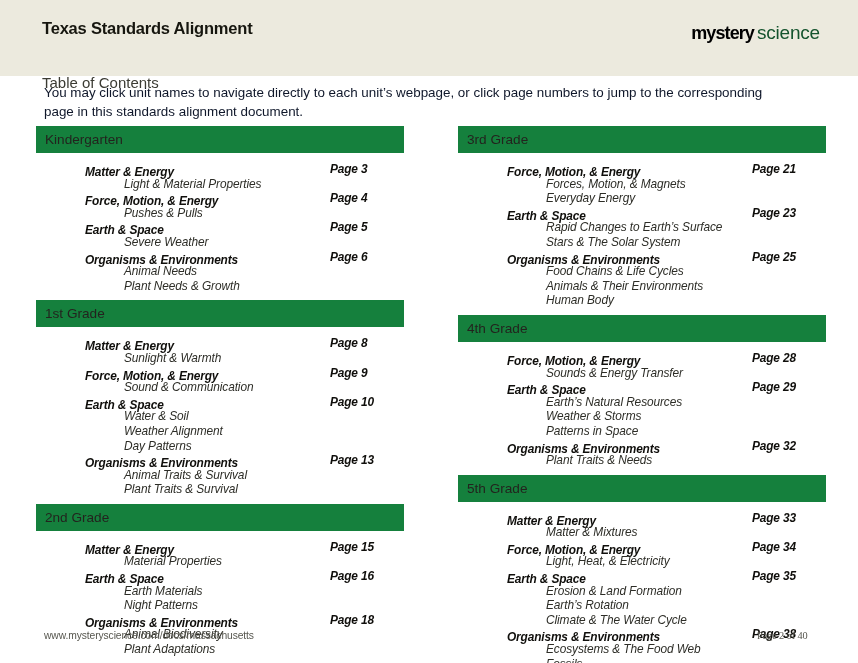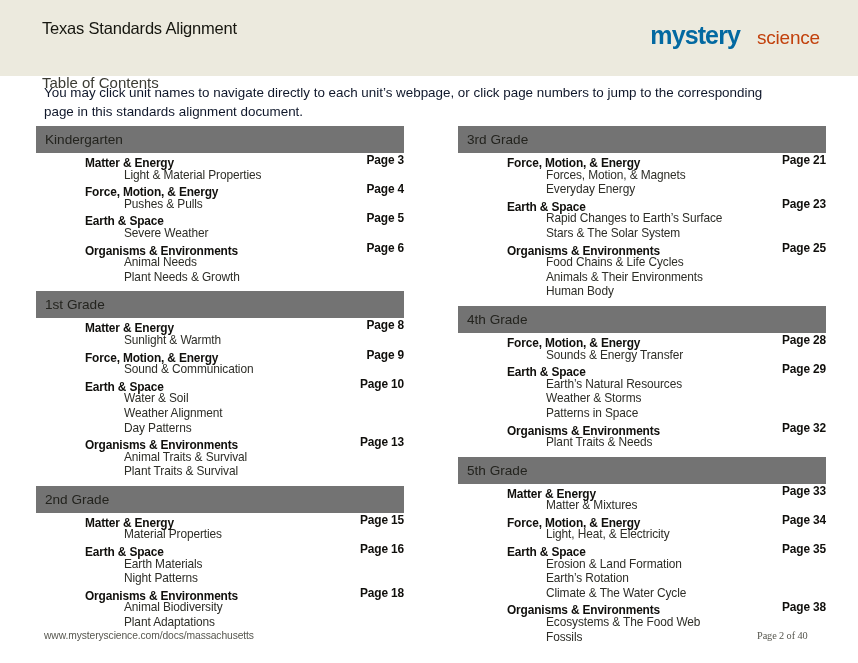--- a/index.html
+++ b/index.html
@@ -22,52 +22,52 @@
     left: 0; top: 0;
     width: 858px;
     height: 76px;
     background: #eceade;
   }
   .doc-title {
     position: absolute;
     left: 42px;
     top: 19px;
     font-size: 16.5px;
-    font-weight: normal;
+    font-weight: bold;
     letter-spacing: -0.2px;
     color: #16160f;
   }
   .doc-subtitle {
     position: absolute;
     left: 42px;
     top: 40px;
     font-size: 15px;
     font-weight: normal;
     color: #3b3b33;
     margin-top: 34px;
   }
   .logo {
     position: absolute;
     right: 38px;
     top: 23px;
     white-space: nowrap;
     line-height: 1;
   }
   .logo-mystery {
-    font-size: 25px;
+    font-size: 18px;
     font-weight: bold;
     letter-spacing: -0.9px;
-    color: #0369a1;
+    color: #000000;
   }
   .logo-science {
     font-size: 19px;
     font-weight: normal;
     letter-spacing: -0.2px;
-    color: #c2410c;
-    margin-left: 17px;
+    color: #14532d;
+    margin-left: 3px;
   }
 
   
   .intro {
     position: absolute;
     left: 44px;
     top: 84px;
     width: 720px;
     font-size: 13.4px;
     line-height: 18.5px;
@@ -79,51 +79,52 @@
     position: absolute;
     top: 126px;
     width: 368px;
   }
   .col-left  { left: 36px; }
   .col-right { left: 458px; }
 
   .grade-section { margin-bottom: 0; }
 
   .grade-bar {
-    background: #737373;
+    background: #15803d;
     height: 27px;
     line-height: 27px;
     padding-left: 9px;
     font-size: 13.6px;
     color: #23231e;
     box-sizing: border-box;
   }
 
   .units {
-    padding-top: 0;
+    padding-top: 9px;
     padding-bottom: 7px;
+    font-style: italic;
   }
 
   .unit-row {
     position: relative;
     height: 14.6px;
     padding-left: 49px;
   }
   .unit-name {
     font-size: 11.9px;
     font-weight: bold;
     color: #100f0c;
     letter-spacing: -0.15px;
   }
   .unit-page {
     position: absolute;
     right: 0px;
     top: 0;
     width: 74px;
-    text-align: right;
+    text-align: left;
     font-size: 11.9px;
     font-weight: bold;
     color: #100f0c;
     letter-spacing: -0.15px;
   }
   .lesson-row {
     height: 14.6px;
     padding-left: 88px;
     font-size: 11.9px;
     color: #2d2d27;

